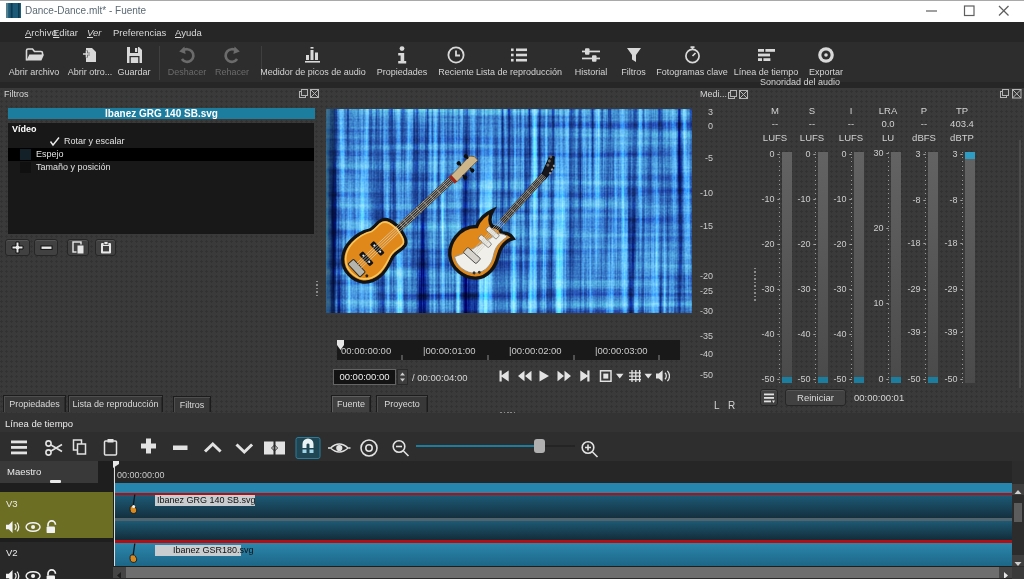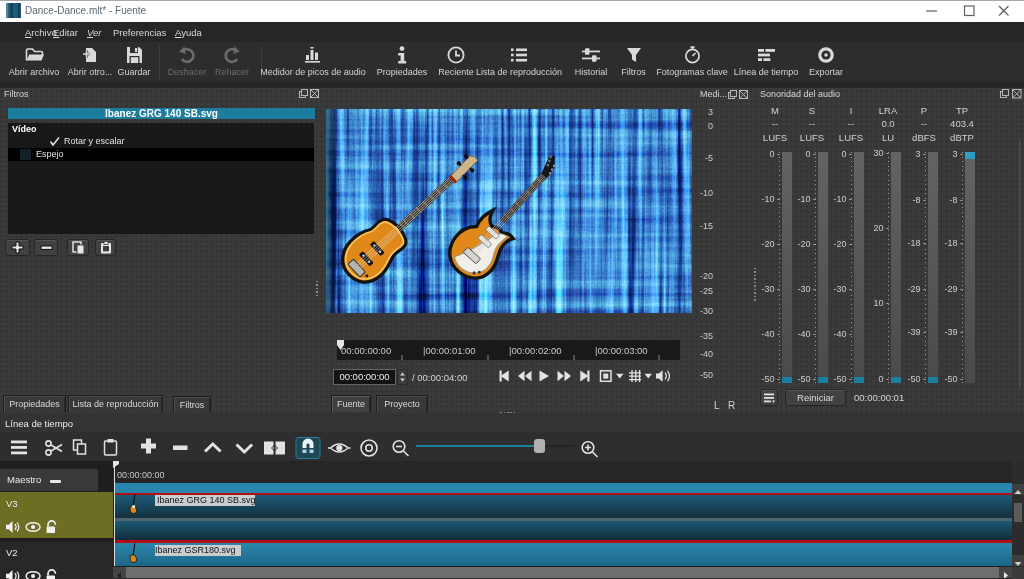--- a/index.html
+++ b/index.html
@@ -186,20 +186,24 @@
     <div style="position:relative; height:12px;margin-left:28px;">
       <svg class="abs" style="left:13px; top:1px;" width="11" height="10" viewBox="0 0 11 10">
         <path d="M1.5 4.5 L4 8 L10 .5" stroke="#ededed" stroke-width="1.4" fill="none"></path>
       </svg>
       <span class="abs" style="left:28px; top:0px;">Rotar y escalar</span>
     </div>
     <div style="position:relative; height:13px; background:#000000;">
       <span class="abs" style="left:12px; top:1px; width:11px; height:11px; background:#142028;"></span>
       <span class="abs" style="left:28px; top:1px;">Espejo</span>
     </div>
+    <div style="position:relative; height:13px;">
+      <span class="abs" style="left:12px; top:1px; width:11px; height:11px; background:#101010;"></span>
+      <span class="abs" style="left:28px; top:1px;">Tamaño y posición</span>
+    </div>
   </div>
 
   <div class="abs fbtn" style="left:5px; top:239px; width:25px;">
     <svg width="13" height="13" viewBox="0 0 13 13">
         <path d="M5 1 h3 v4 h4 v3 H8 v4 H5 V8 H1 V5 h4 z" fill="#e8e8e8" stroke="#0f0f0f" stroke-width="1"></path>
       </svg>
   </div>
   <div class="abs fbtn" style="left:34px; top:239px; width:24px;">
     <svg width="13" height="13" viewBox="0 0 13 13">
         <rect x="1" y="5" width="11" height="3.4" fill="#e8e8e8" stroke="#0f0f0f" stroke-width="1"></rect>
@@ -405,21 +409,21 @@
   <div class="abs mnum" style="left:683px; top:188px; width:30px;">-10</div>
   <div class="abs mnum" style="left:683px; top:221px; width:30px;">-15</div>
   <div class="abs mnum" style="left:683px; top:271px; width:30px;">-20</div>
   <div class="abs mnum" style="left:683px; top:286px; width:30px;">-25</div>
   <div class="abs mnum" style="left:683px; top:306px; width:30px;">-30</div>
   <div class="abs mnum" style="left:683px; top:331px; width:30px;">-35</div>
   <div class="abs mnum" style="left:683px; top:349px; width:30px;">-40</div>
   <div class="abs mnum" style="left:683px; top:370px; width:30px;">-50</div>
   <div class="abs mtxt" style="left:714px; top:400px; font-size:10px;">L&nbsp;&nbsp;&nbsp;R</div>
 
-  <div class="abs paneltitle" style="left:760px; top:89px;">Sonoridad del audio</div>
+  <div class="abs paneltitle" style="left:760px; top:77px;">Sonoridad del audio</div>
   <svg class="abs" style="left:1000px; top:89px;" width="22" height="10" viewBox="0 0 22 10" stroke="#b5b5b5" fill="none" stroke-width="1">
     <rect x="0.5" y="2.5" width="6" height="6"></rect>
       <rect x="2.5" y="0.5" width="6" height="6" fill="#3a3a3a"></rect>
     <rect x="12.5" y="0.5" width="8.5" height="8.5"></rect>
       <path d="M12.5 .5 l8.5 8.5 M21 .5 l-8.5 8.5"></path>
   </svg>
   <div class="abs mtxt" style="left:755px; top:105px; width:40px;">M</div>
   <div class="abs mtxt" style="left:792px; top:105px; width:40px;">S</div>
   <div class="abs mtxt" style="left:831px; top:105px; width:40px;">I</div>
   <div class="abs mtxt" style="left:868px; top:105px; width:40px;">LRA</div>
@@ -566,21 +570,21 @@
     <div class="abs" style="left:534px; top:7px; width:11px; height:14px; background:#b0b0b0; border-radius:3px;"></div>
     <svg class="abs" style="left:580px; top:8px;" width="20" height="20" viewBox="0 0 20 20" stroke="#e2e2e2" stroke-width="1.6" fill="none">
       <circle cx="8" cy="7.5" r="5.8"></circle>
       <path d="M12.5 12 l5 5"></path>
       <path d="M5 7.5 h6 M8 4.5 v6"></path>
     </svg>
   </div>
 
   <div class="abs" id="tracks" style="left:0; top:461px; width:1024px; height:118px; background:#1e1e1e; overflow:hidden;">
 
-    <div class="abs" style="left:0; top:8px; width:98px; height:22px; background:#393939;">
+    <div class="abs" style="left:0; top:0; width:98px; height:22px; background:#393939;">
       <span class="abs track-label" style="left:7px; top:5px;">Maestro</span>
     </div>
     <div class="abs" style="left:50px; top:19px; width:11px; height:3px; background:#e8e8e8; border-radius:1px;"></div>
     <div class="abs" style="left:0; top:31px; width:113px; height:46px; background:#6c6e24;">
       <span class="abs track-label" style="left:6px; top:6px;">V3</span>
       <svg class="abs" style="left:4px; top:28px;" width="60" height="14" viewBox="0 0 62 15">
         <g fill="#f2f2f2">
           <path d="M1 5 h3 l4 -3.8 v12.6 L4 10 H1 z"></path>
           <path d="M10.5 4.5 a 4.5 4.5 0 0 1 0 6 M12.8 2.8 a 6.8 6.8 0 0 1 0 9.4" stroke="#f2f2f2" stroke-width="1.3" fill="none"></path>
           <ellipse cx="30" cy="7.5" rx="7.5" ry="4.6" fill="none" stroke="#f2f2f2" stroke-width="1.5"></ellipse>
@@ -618,21 +622,21 @@
     <svg class="abs" style="left:128px; top:33px;" width="11" height="22" viewBox="0 0 11 22">
       <line x1="6.8" y1="0.5" x2="5.2" y2="12" stroke="#14161c" stroke-width="1.3"></line>
       <path d="M3 12 C 1.6 13, 1.6 17.5, 3.4 18.8 C 5.2 20, 8.3 19.6, 8.7 17 C 9 15, 7.4 14.2, 7.4 13 C 6.6 11.8, 4.4 11.8, 3 12 z" fill="#d98a1e" stroke="#16181e" stroke-width="0.9"></path>
       <circle cx="5.6" cy="12.6" r="1.5" fill="#f4f4f4"></circle>
     </svg>
     <div class="abs" style="left:155px; top:34px; width:100px; height:11px; background:#c9cdd0; color:#101010; font-size:9px; line-height:11px; white-space:nowrap; padding-left:2px;">Ibanez GRG 140 SB.svg</div>
     <svg class="abs" style="left:128px; top:82px;" width="11" height="22" viewBox="0 0 11 22">
       <line x1="6.8" y1="0.5" x2="5.2" y2="12" stroke="#14161c" stroke-width="1.3"></line>
       <path d="M3 12 C 1.6 13, 1.6 17.5, 3.4 18.8 C 5.2 20, 8.3 19.6, 8.7 17 C 9 15, 7.4 14.2, 7.4 13 C 6.6 11.8, 4.4 11.8, 3 12 z" fill="#d98a1e" stroke="#16181e" stroke-width="0.9"></path>
     </svg>
-    <div class="abs" style="left:155px; top:83.5px; width:86px; height:11px; background:#c9cdd0; color:#101010; font-size:9px; line-height:11px; white-space:nowrap; padding-left:0;">Ibanez GSR180.svg</div>
+    <div class="abs" style="left:155px; top:83.5px; width:86px; height:11px; background:#c9cdd0; color:#101010; font-size:9px; line-height:11px; white-space:nowrap; padding-left:18px;">Ibanez GSR180.svg</div>
 
     <div class="abs" style="left:113.5px; top:0; width:1.6px; height:105px; background:#dedede;"></div>
     <svg class="abs" style="left:113px; top:0;" width="6" height="7" viewBox="0 0 6 7">
         <path d="M0 0 h6 v3 L0 7 z" fill="#e8e8e8"></path>
       </svg>
 
     <div class="abs" style="left:113px; top:105.5px; width:899px; height:11.5px; background:#474747;">
       <div class="abs" style="left:0; top:0; width:13px; height:11.5px; background:#454545;">
         <svg width="13" height="11" viewBox="0 0 13 11">
             <path d="M8 2 L4 5.5 L8 9 z" fill="#1e1e1e"></path>

